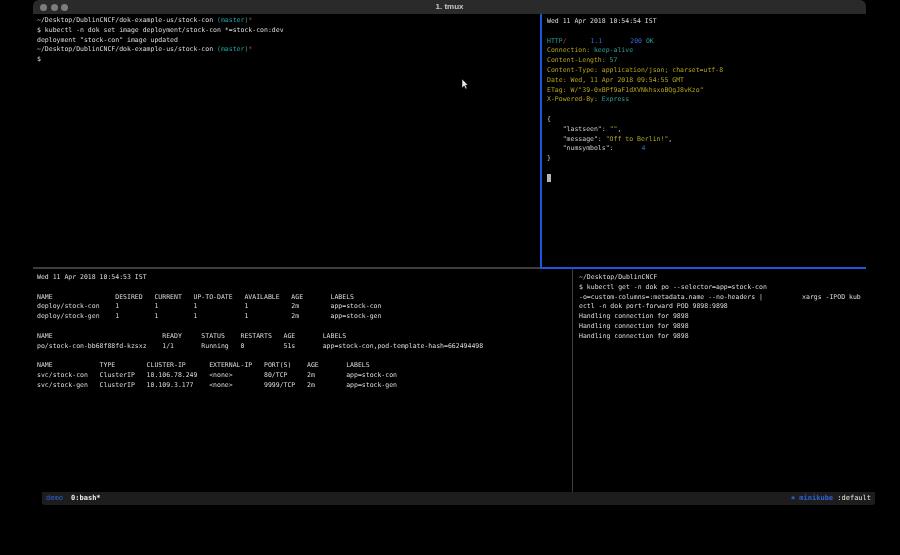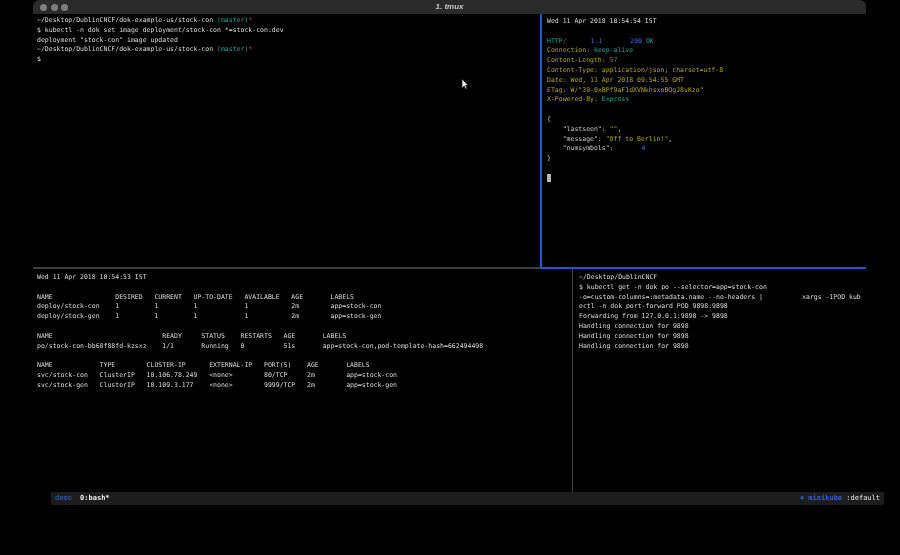--- a/index.html
+++ b/index.html
@@ -2,21 +2,21 @@
 <html><head>
 <meta charset="utf-8">
 <style>
   html,body{margin:0;padding:0;background:#000;}
   body{width:900px;height:555px;position:relative;overflow:hidden;
        font-family:"DejaVu Sans Mono", monospace;}
   .window{position:absolute;left:33px;top:0;width:833px;height:505px;background:#000;
           border-radius:6px 6px 3px 3px;}
   
   .titlebar{position:absolute;left:0;top:0;width:100%;height:14px;background:#2a2a2a;
-            border-radius:6px 6px 0 0;font-style:italic;}
+            border-radius:6px 6px 0 0;}
   .lights{position:absolute;left:7px;top:3.5px;display:flex;gap:3.5px;}
   .light{width:7px;height:7px;border-radius:50%;background:#7d7d7d;display:inline-block;}
   .title{position:absolute;left:0;right:0;top:0;height:14px;line-height:14px;text-align:center;
          color:#c6c6c6;font-size:8px;font-weight:bold;font-family:"Liberation Sans",sans-serif;}
   
   .term{position:absolute;left:0;top:14px;width:833px;height:478px;background:#000;}
   .pane{position:absolute;overflow:hidden;}
   .tline{white-space:pre;line-height:9.8px;min-height:9.8px;font-size:6.5px;letter-spacing:0;}
   .pane-tl{left:0;top:0;width:505px;height:253px;padding:2px 0 0 4px;}
   .pane-tr{left:509px;top:0;width:322px;height:253px;padding:3px 0 0 5px;}
@@ -30,21 +30,21 @@
   
   .c-fg{color:#dcdcdc;}
   .c-cyan{color:#2aa1a1;}
   .c-red{color:#c5443c;}
   .c-teal{color:#2aa198;}
   .c-yellow{color:#b3a31a;}
   .c-blue{color:#3a63d8;margin-left:24px;}
   .c-key{color:#c9c9c9;}
   .c-cursor{background:#b5b5b5;color:#b5b5b5;}
   
-  .statusbar{position:absolute;left:18px;top:492px;width:100%;height:13px;background:#1d1d1d;
+  .statusbar{position:absolute;left:9px;top:492px;width:100%;height:13px;background:#1d1d1d;
              font-size:7px;line-height:13px;border-radius:0 0 3px 3px;}
   .sb-left{position:absolute;left:4px;top:0;}
   .sb-right{position:absolute;right:4px;top:0;}
   .sb-session{color:#2f62d8;}
   .sb-win{color:#ececec;font-weight:bold;padding-left:4px;}
   .sb-kube{color:#2f62d8;font-weight:bold;}
   .sb-ns{color:#e6e6e6;}
   .mouse{position:absolute;left:428px;top:65px;}
 </style>
 </head>
@@ -100,21 +100,20 @@
         <div class="tline">&nbsp;</div>
         <div class="tline"><span class="c-fg">NAME            TYPE        CLUSTER-IP      EXTERNAL-IP   PORT(S)    AGE       LABELS</span></div>
         <div class="tline"><span class="c-fg">svc/stock-con   ClusterIP   10.106.78.249   &lt;none&gt;        80/TCP     2m        app=stock-con</span></div>
         <div class="tline"><span class="c-fg">svc/stock-gen   ClusterIP   10.109.3.177    &lt;none&gt;        9999/TCP   2m        app=stock-gen</span></div>
       </div>
     <div class="pane pane-br">
         <div class="tline"><span class="c-fg">~/Desktop/DublinCNCF</span></div>
         <div class="tline"><span class="c-fg">$ kubectl get -n dok po --selector=app=stock-con</span></div>
         <div class="tline"><span class="c-fg">-o=custom-columns=:metadata.name --no-headers |          xargs -IPOD kub</span></div>
         <div class="tline"><span class="c-fg">ectl -n dok port-forward POD 9898:9898</span></div>
-        <div class="tline"><span class="c-fg">Forwarding from 127.0.0.1:9898 -&gt; 9898</span></div>
         <div class="tline"><span class="c-fg">Handling connection for 9898</span></div>
         <div class="tline"><span class="c-fg">Handling connection for 9898</span></div>
         <div class="tline"><span class="c-fg">Handling connection for 9898</span></div>
       </div>
 
     <div class="vdiv vdiv-top"></div>
     <div class="hdiv hdiv-left"></div>
     <div class="hdiv hdiv-right"></div>
     <div class="vdiv vdiv-bottom"></div>
 

